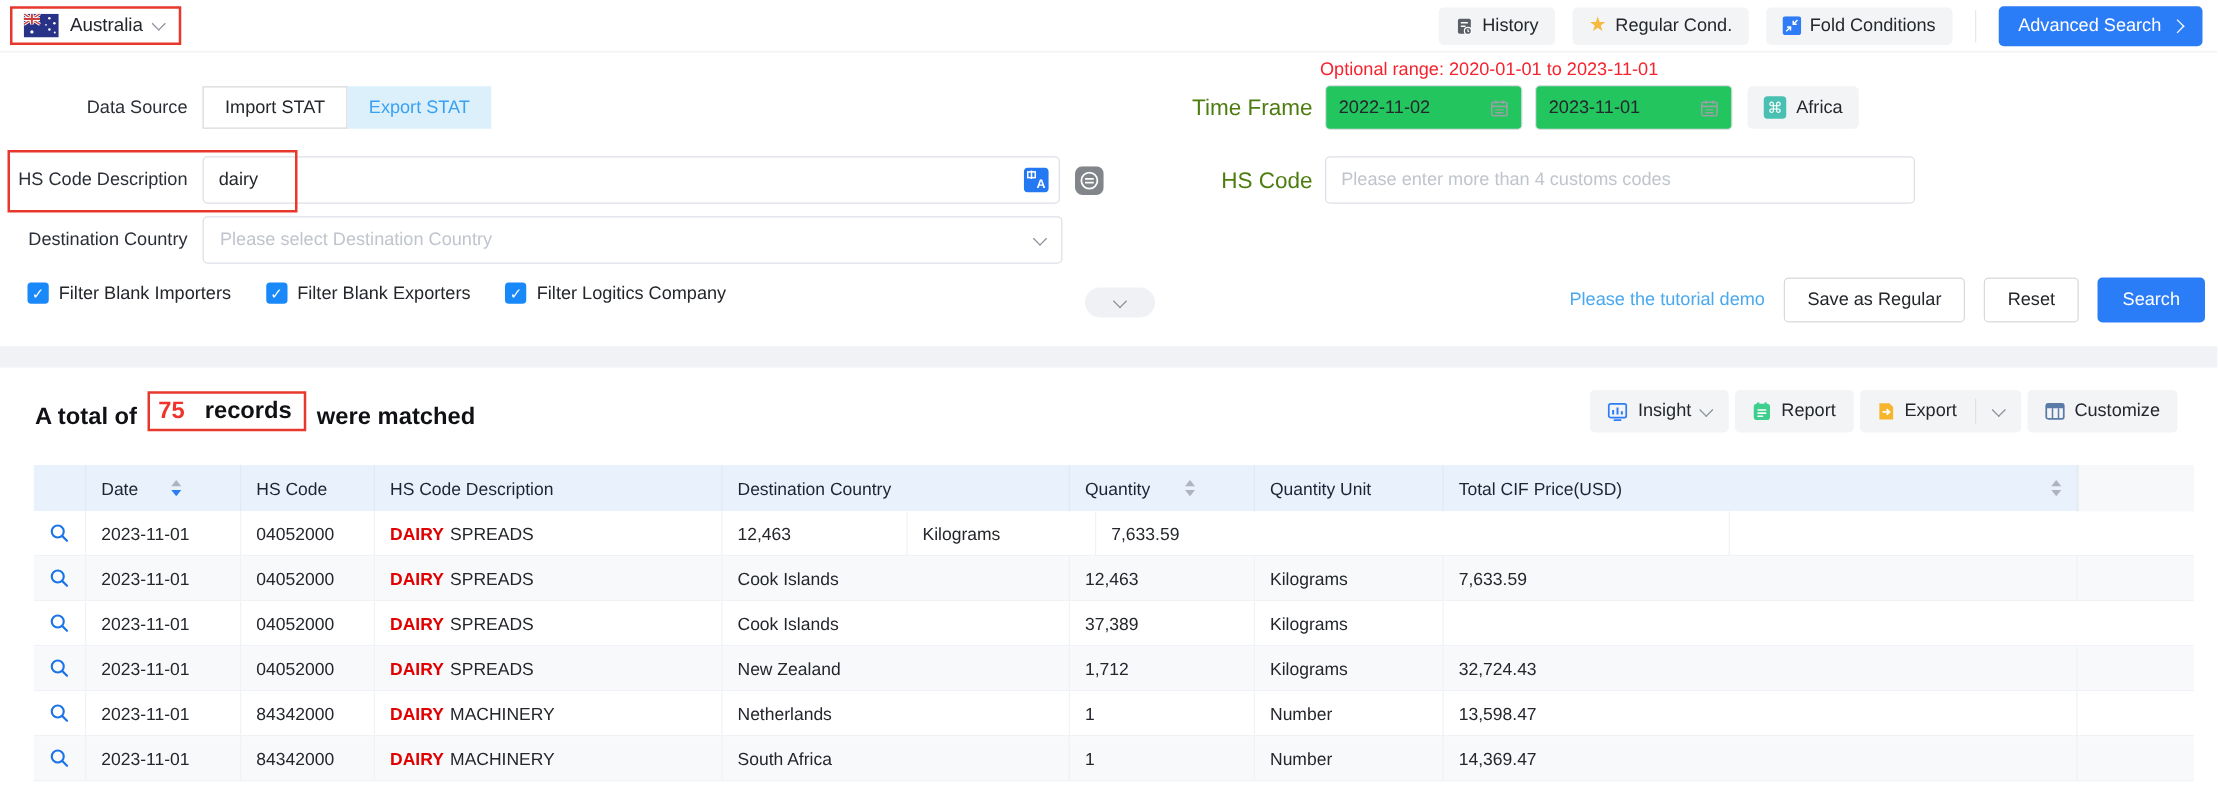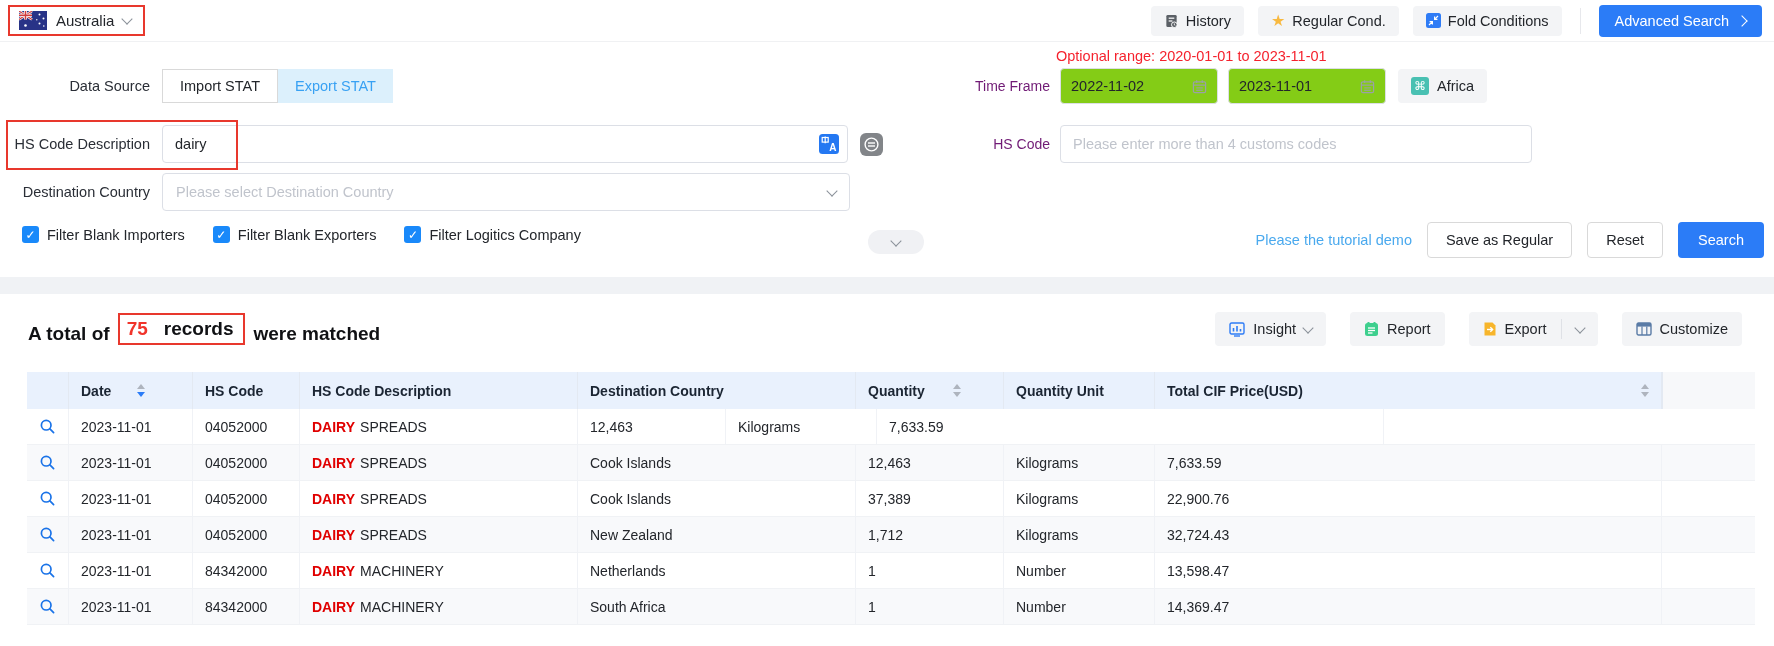--- a/index.html
+++ b/index.html
@@ -33,28 +33,28 @@
 
   
   .form-area{position:relative;height:235px;}
   .optional{position:absolute;left:1056px;top:6px;font-size:14.5px;color:var(--optional-red);}
   .frow{position:absolute;left:0;width:100%;display:flex;align-items:center;}
   #rowA{top:26px;height:36px;}
   #rowB{top:83px;height:38px;}
   #rowC{top:131px;height:38px;}
   .lblL{width:150px;text-align:right;font-size:14.5px;color:#2a2e36;margin-right:12px;flex:none;}
   .right-group{position:absolute;left:880px;top:0;height:100%;display:flex;align-items:center;}
-  .lblR{width:170px;text-align:right;font-size:14px;color:#701a75;margin-right:10px;flex:none;}
+  .lblR{width:170px;text-align:right;font-size:18px;color:#4d7c0f;margin-right:10px;flex:none;}
 
   .tabs{display:flex;}
   .tab{height:34px;display:flex;align-items:center;padding:0 17px;font-size:14.5px;cursor:pointer;}
   .tab.import{background:#fff;border:1px solid #d9d9d9;color:#23262b;}
   .tab.export{background:var(--tab-active-bg);color:var(--tab-active-text);}
 
-  .date-input{width:158px;height:36px;border:1px solid #dcdfe6;border-radius:4px;background:#84cc16;
+  .date-input{width:158px;height:36px;border:1px solid #dcdfe6;border-radius:4px;background:#22c55e;
               display:flex;align-items:center;justify-content:space-between;padding:0 10px;
               font-size:14.5px;color:#23262b;cursor:pointer;}
   .date-input + .date-input{margin-left:10px;}
   .custom-btn{margin-left:12px;height:34px;background:#f3f4f6;border-radius:4px;display:flex;
               align-items:center;gap:8px;padding:0 13px;font-size:14.5px;cursor:pointer;}
   .cmd-badge{width:18px;height:18px;border-radius:3px;background:var(--custom-teal);color:#fff;
              display:flex;align-items:center;justify-content:center;font-size:12px;}
 
   .input-wrap{position:relative;display:flex;align-items:center;}
   input.txt{height:38px;border:1px solid #dcdfe6;border-radius:4px;padding:0 40px 0 12px;
@@ -91,27 +91,27 @@
   .gap-strip{height:17px;background:#f0f2f5;}
 
   
   .results{padding-top:16px;}
   .res-head{height:38px;display:flex;align-items:center;justify-content:space-between;
             padding:0 32px 0 28px;}
   .summary{display:flex;align-items:flex-end;font-size:19px;font-weight:bold;color:#101114;gap:5px;}
   .red-box{border:2px solid var(--annotation-red);padding:3px 10px 3px 7px;display:flex;gap:16px;
            margin:0 3px;}
   .count{color:#f0342b;}
-  .toolbar{display:flex;align-items:flex-start;gap:24px;}
+  .toolbar{display:flex;align-items:flex-start;gap:5px;}
   .tool-btn{height:34px;background:#f3f4f6;border-radius:4px;display:flex;align-items:center;
             gap:8px;padding:0 14px;font-size:14.5px;color:#23262b;cursor:pointer;}
   .split-div{width:1px;height:20px;background:#dfe1e6;margin:0 6px;}
 
   .table{margin:24px 0 0 27px;width:1728px;font-size:14px;}
-  .thead{display:flex;background:var(--header-bg);height:37px;font-weight:bold;color:#1b2533;justify-content:center;}
+  .thead{display:flex;background:var(--header-bg);height:37px;font-weight:normal;color:#1b2533;justify-content:center;}
   .th,.td{display:flex;align-items:center;padding:0 12px;}
   .th{border-right:1px solid #e3e9f2;}
   .td{border-right:1px solid #f0f2f6;}
   .c-icon{width:42px;justify-content:center;padding:0;}
   .c-date{width:124px;}
   .c-hs{width:107px;}
   .c-desc{width:278px;}
   .c-dest{width:278px;}
   .c-qty{width:148px;}
   .c-unit{width:151px;}
@@ -437,21 +437,20 @@
       </div>
       <div class="td c-date">2023-11-01</div>
       <div class="td c-hs">04052000</div>
       <div class="td c-desc">
         <span class="hl">DAIRY</span>
         <span class="rest">SPREADS</span>
       </div>
       <div class="td c-dest">Cook Islands</div>
       <div class="td c-qty">37,389</div>
       <div class="td c-unit">Kilograms</div>
-      <div class="td c-cif">22,900.76</div>
       <div class="td c-empty"></div>
     </div>
 
     <div class="tr alt">
       <div class="td c-icon">
         <span style="display:flex;cursor:pointer;">
           <svg width="17" height="17" viewBox="0 0 17 17">
             <circle cx="7.2" cy="7.2" r="4.8" fill="none" stroke="#1a73e8" stroke-width="1.7"></circle>
             <line x1="10.9" y1="10.9" x2="14.6" y2="14.6" stroke="#1a73e8" stroke-width="1.7" stroke-linecap="round"></line>
           </svg>

